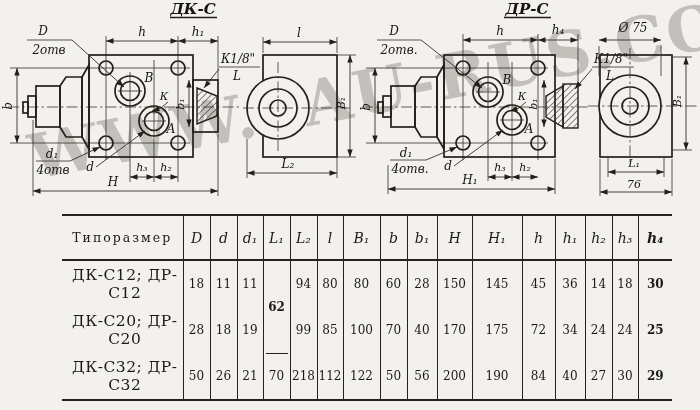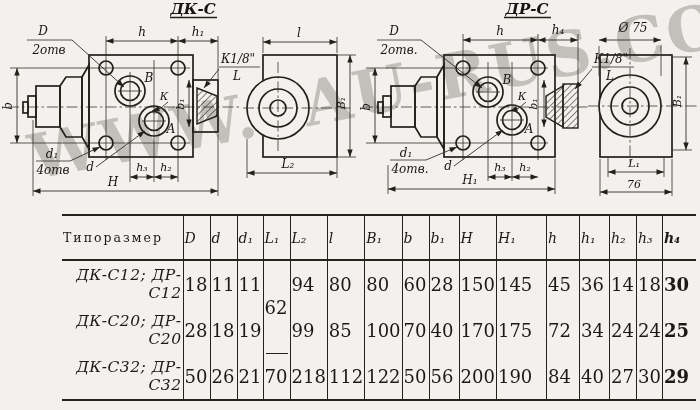--- a/index.html
+++ b/index.html
@@ -38,32 +38,32 @@
   table.dims{
     border-collapse:collapse;table-layout:fixed;
     border-top:2.6px solid #25221c;
     border-bottom:2.6px solid #25221c;
     font-family:"DejaVu Serif","Liberation Serif",serif;
     color:#1c1a16;
   }
   table.dims th{
     height:41px;
     font:italic 14px "DejaVu Serif",serif;
-    font-weight:normal;text-align:left;vertical-align:middle;
+    font-weight:normal;text-align:center;vertical-align:middle;
     border-bottom:2.2px solid #25221c;
   }
   table.dims th.c-type{
     font:12.5px "DejaVu Serif",serif;letter-spacing:2px;font-style:normal;
   }
   table.dims td{
-    height:44px;font-size:18px;text-align:left;vertical-align:middle;
-  }
-  table.dims td.c-type{text-align:right;padding-left:6px;font-size:15.5px;letter-spacing:.5px;font-style:italic;}
+    height:44px;font-size:12px;text-align:center;vertical-align:middle;
+  }
+  table.dims td.c-type{text-align:center;padding-left:6px;font-size:15.5px;letter-spacing:.5px;}
   table.dims th + th, table.dims td + td{border-left:1.4px solid #25221c;}
-  table.dims td.merged{position:relative;}
+  table.dims td.merged{position:relative;font-weight:bold;}
   table.dims td.merged .cell-divider{
     position:absolute;left:2px;right:2px;bottom:-1px;height:0;
     border-bottom:1.7px solid #25221c;
   }
   table.dims th.bold, table.dims td.bold{font-weight:bold;}
 </style>
 </head>
 <body>
 
 <div class="stage">

